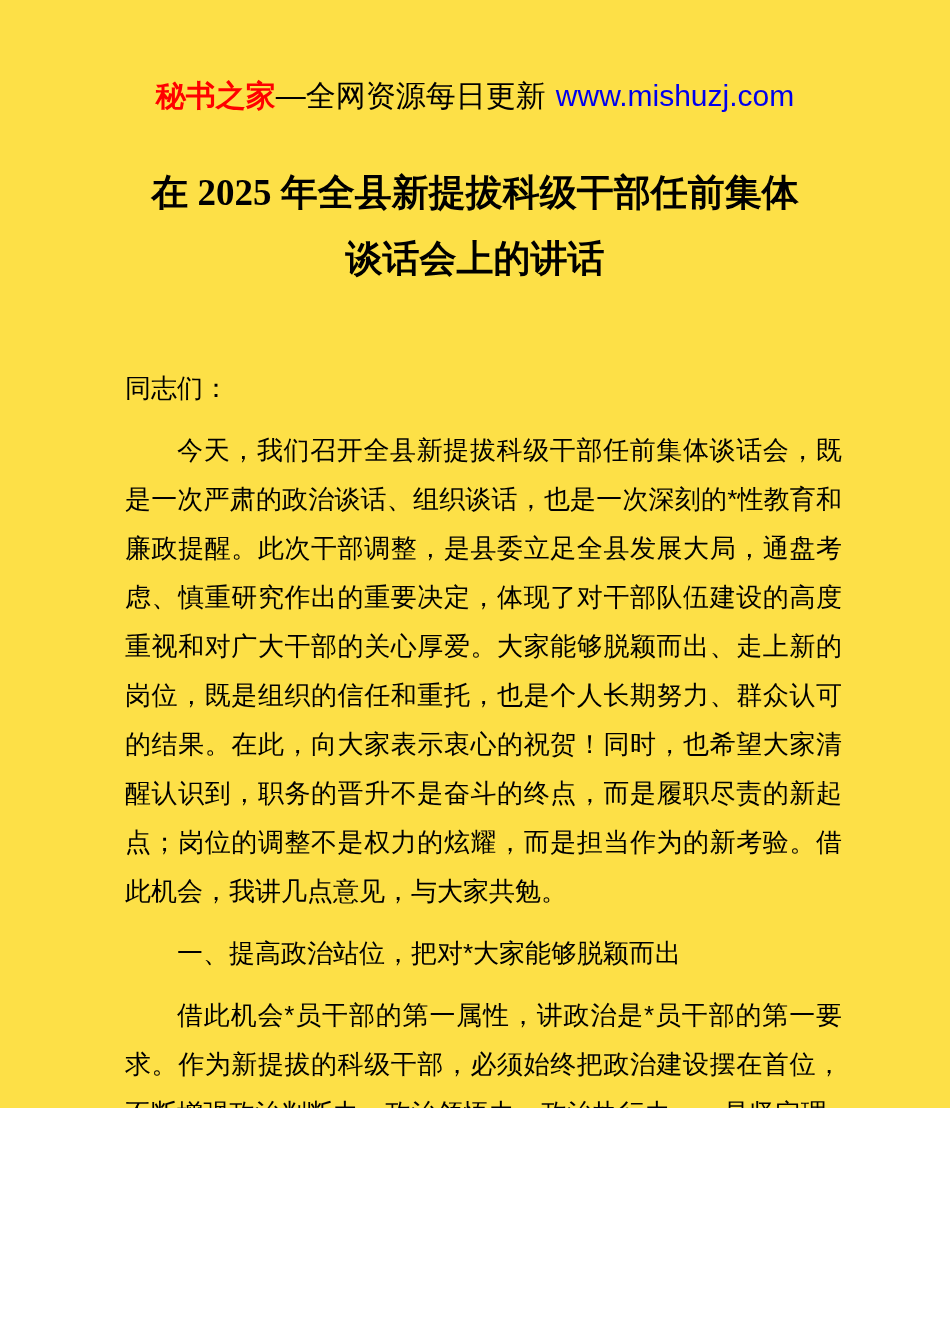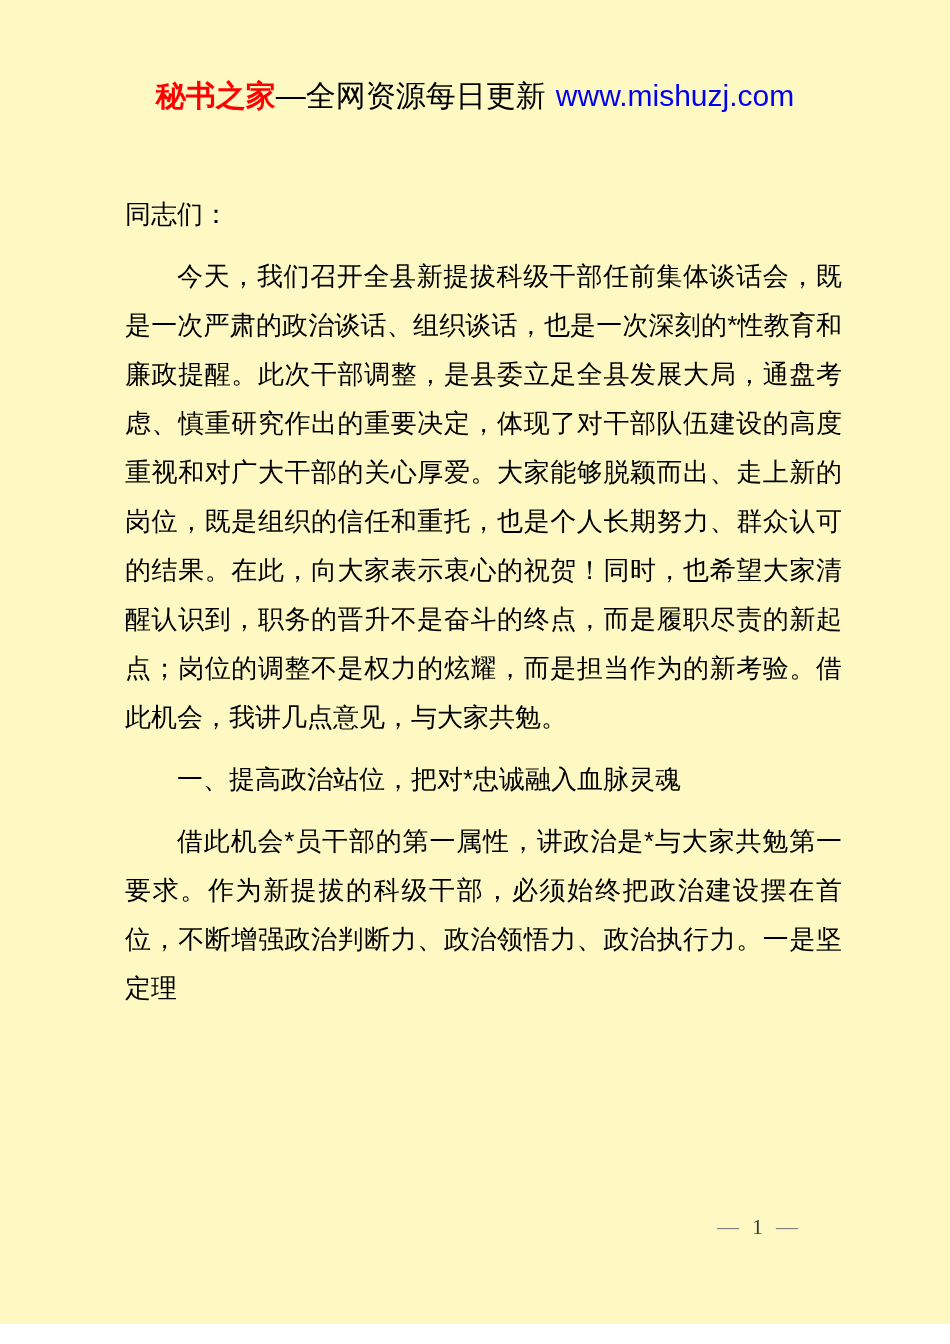--- a/index.html
+++ b/index.html
@@ -1,22 +1,22 @@
 <!DOCTYPE html>
 <html><head>
 <meta charset="utf-8">
 <style>
   * { margin: 0; padding: 0; box-sizing: border-box; }
   html, body { background: #ffffff; }
   .page {
     position: relative;
     width: 950px;
-    height: 1324px;
+    height: 1108px;
     margin: 0 auto;
-    background: #fef9c3;
+    background: #fde047;
     overflow: hidden;
     font-family: "Liberation Sans", sans-serif;
     color: #000000;
   }
   .site-header {
     margin-top: 74px;
     text-align: center;
     font-size: 30px;
     line-height: 44px;
     white-space: nowrap;
@@ -71,26 +71,28 @@
 </head>
 <body>
 
 <div class="page">
 
   <div class="site-header">
     <span class="brand" style="color: rgb(255, 0, 0);">秘书之家</span><span class="tagline">—全网资源每日更新</span><a class="site-url" href="#" style="color: rgb(0, 0, 238);">www.mishuzj.com</a>
   </div>
 
   <div class="doc-title">
+    <div>在 2025 年全县新提拔科级干部任前集体</div>
+    <div>谈话会上的讲话</div>
   </div>
 
   <div class="doc-body">
       <p class="blk-salutation"><span>同志们：</span></p>
       <p class="blk-paragraph"><span>今天，我们召开全县新提拔科级干部任前集体谈话会，既是一次严肃的政治谈话、组织谈话，也是一次深刻的*性教育和廉政提醒。此次干部调整，是县委立足全县发展大局，通盘考虑、慎重研究作出的重要决定，体现了对干部队伍建设的高度重视和对广大干部的关心厚爱。大家能够脱颖而出、走上新的岗位，既是组织的信任和重托，也是个人长期努力、群众认可的结果。在此，向大家表示衷心的祝贺！同时，也希望大家清醒认识到，职务的晋升不是奋斗的终点，而是履职尽责的新起点；岗位的调整不是权力的炫耀，而是担当作为的新考验。借此机会，我讲几点意见，与大家共勉。</span></p>
-      <p class="blk-heading"><span>一、提高政治站位，把对*忠诚融入血脉灵魂</span></p>
-      <p class="blk-paragraph"><span>借此机会*员干部的</span><b>第一</b><span>属性，讲政治是*与大家共勉</span><b>第一要</b><span>求。作为新提拔的科级干部，必须始终把政治建设摆在首位，不断增强政治判断力、政治领悟力、政治执行力。</span><b>一是</b><span>坚定理</span></p>
+      <p class="blk-heading"><span>一、提高政治站位，把对*大家能够脱颖而出</span></p>
+      <p class="blk-paragraph"><span>借此机会*员干部的</span><b>第一</b><span>属性，讲政治是*员干部的</span><b>第一要</b><span>求。作为新提拔的科级干部，必须始终把政治建设摆在首位，不断增强政治判断力、政治领悟力、政治执行力。</span><b>一是</b><span>坚定理</span></p>
     </div>
 
   <div class="page-footer">
     <span class="footer-dash">—</span><span class="footer-num">1</span><span class="footer-dash">—</span>
   </div>
 
 </div>
 
 </body></html>

